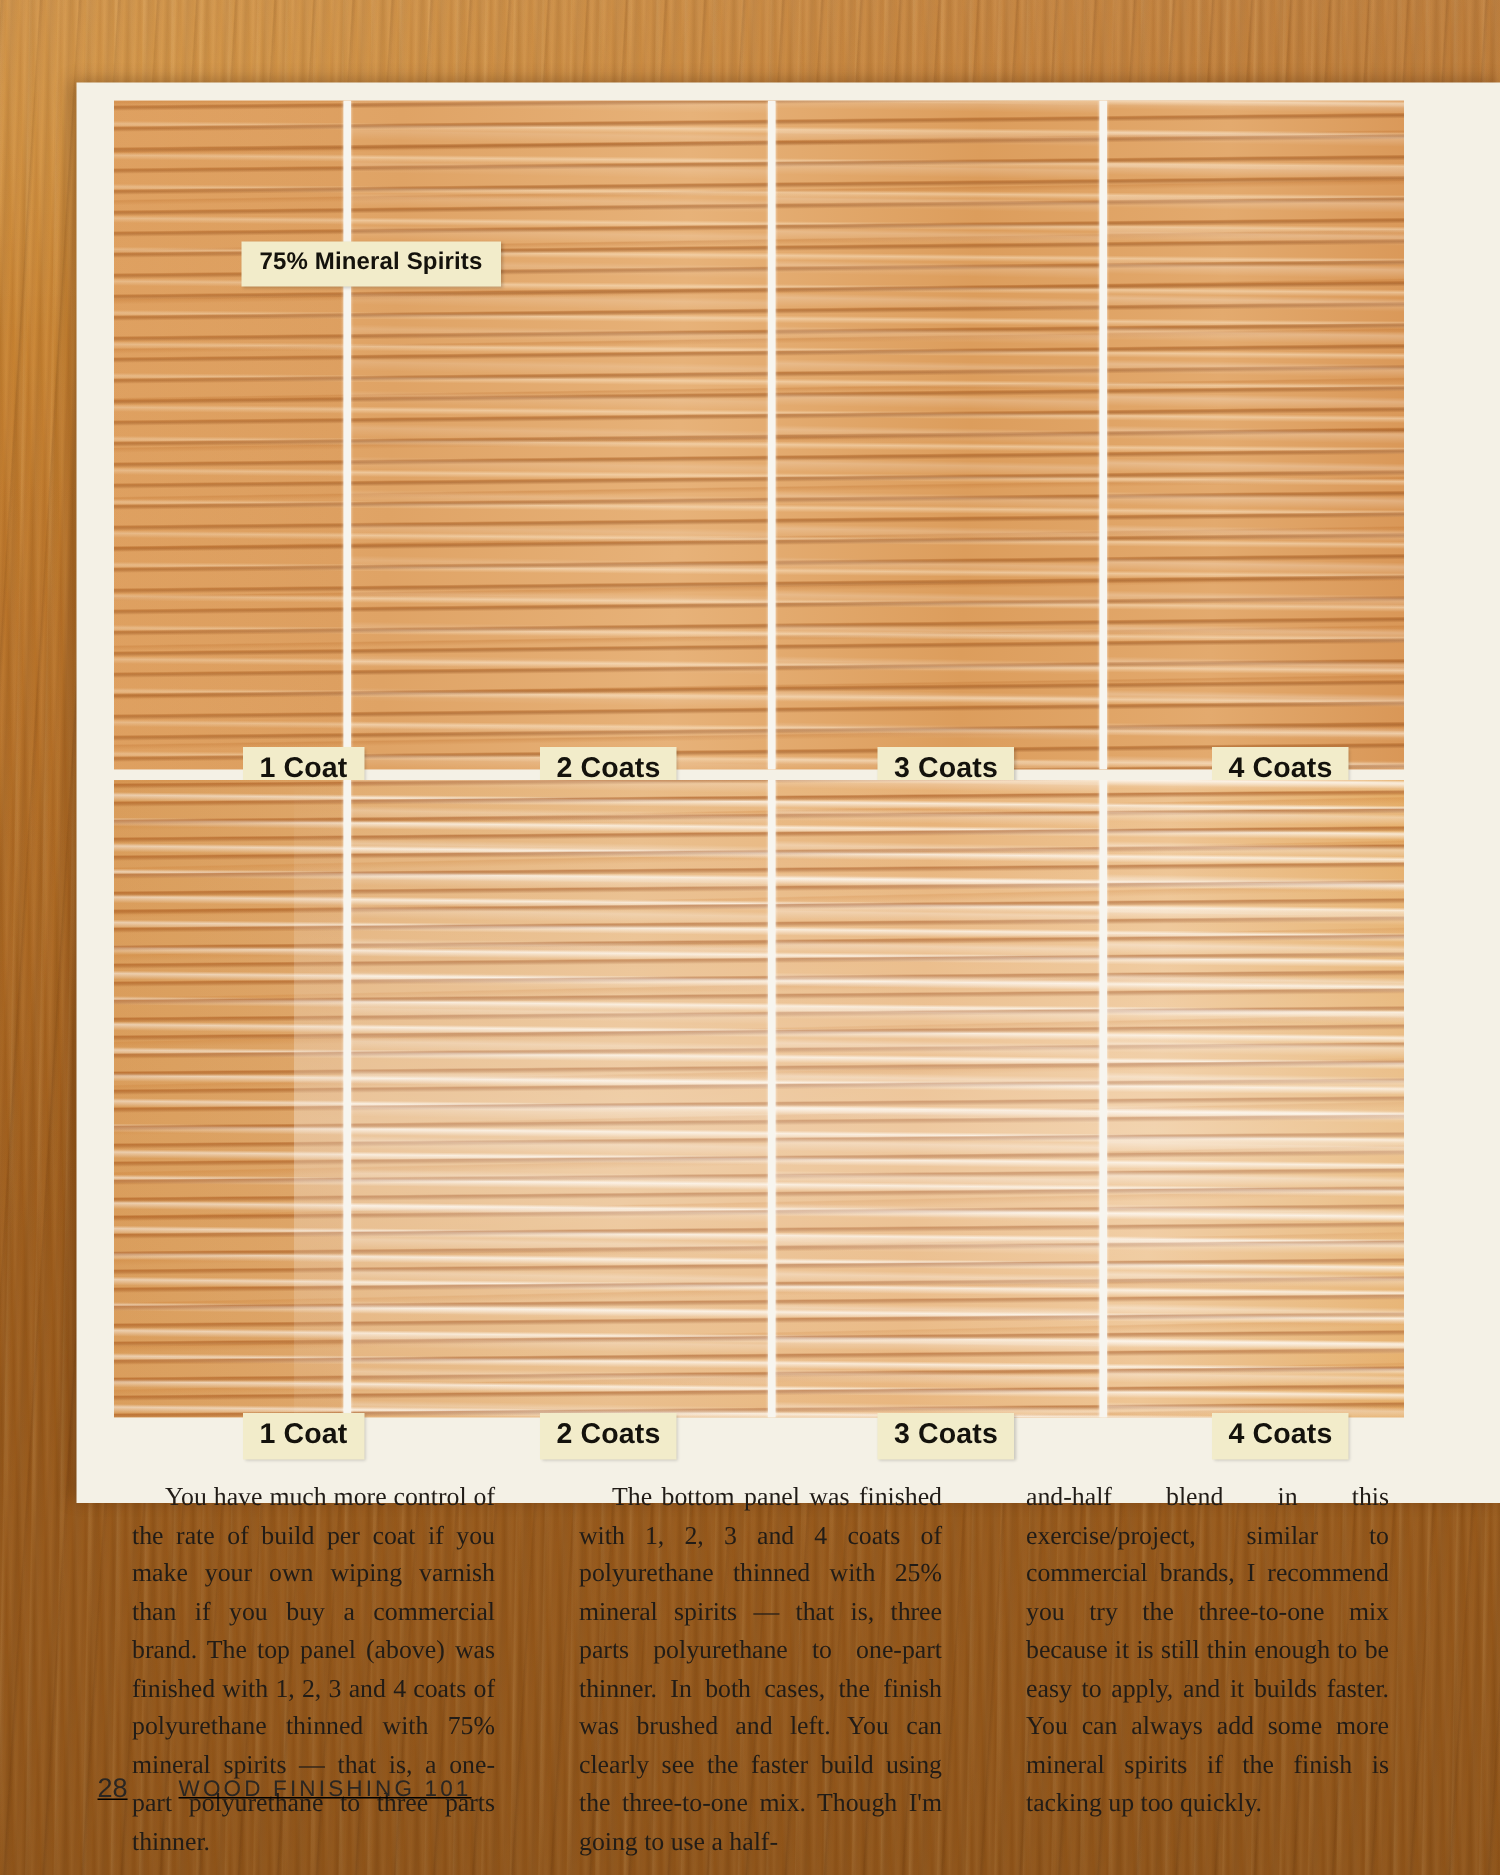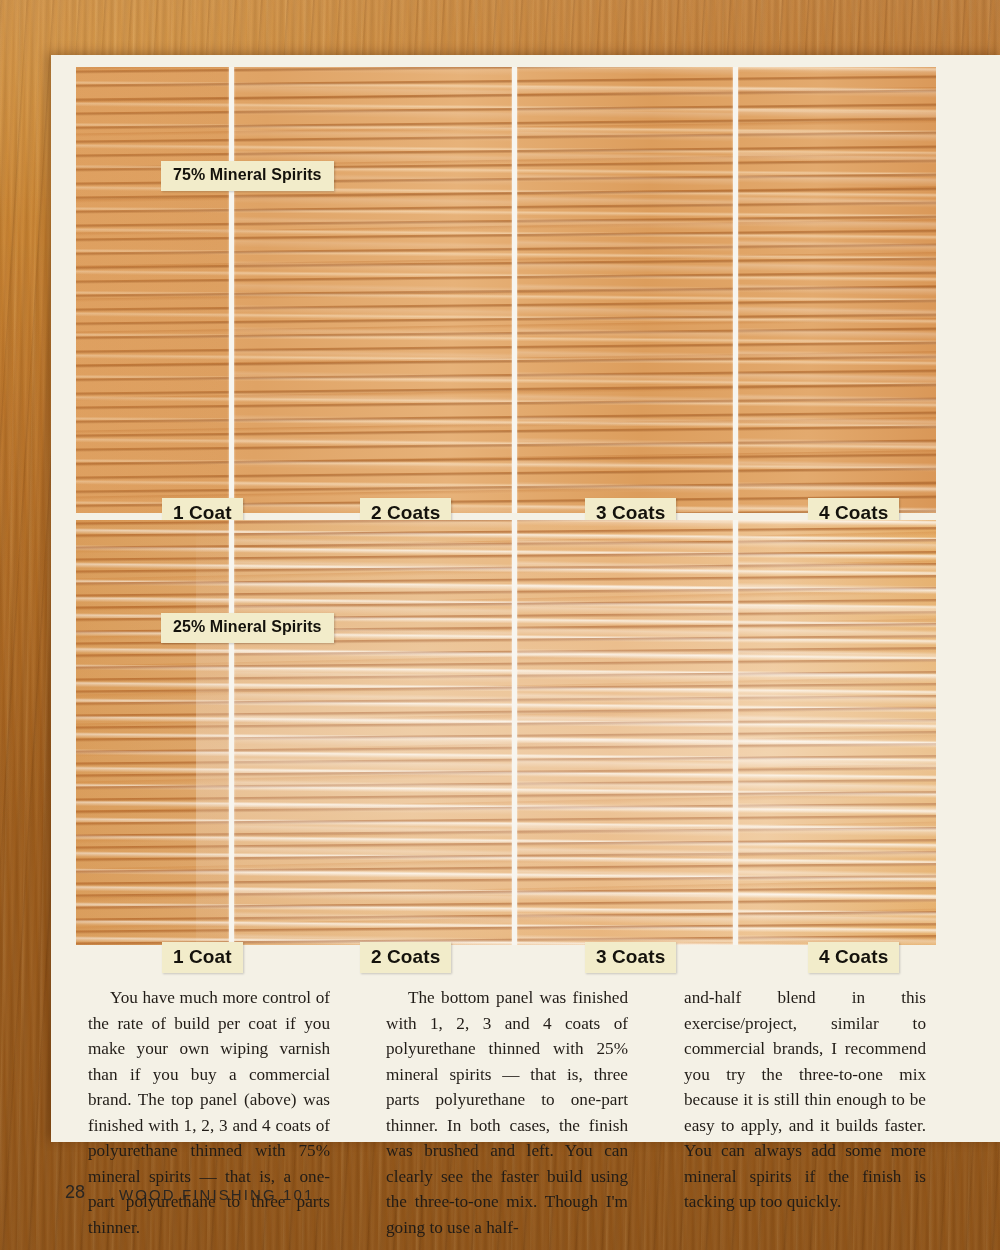--- a/index.html
+++ b/index.html
@@ -51,21 +51,21 @@
     opacity: .85;
     pointer-events: none;
   }
 
   
   #page {
     position: absolute;
     left: 51px;
     top: 55px;
     width: 949px;
-    height: 1087px;
+    height: 947px;
     background: #f4f1e6;
     background-image:
       linear-gradient(90deg, rgba(190,175,140,0.28) 0px, rgba(190,175,140,0.06) 10px, rgba(255,255,255,0) 34px),
       linear-gradient(180deg, rgba(190,175,140,0.18) 0px, rgba(255,255,255,0) 22px),
       linear-gradient(135deg, #f6f3e9 0%, #f2efe3 55%, #eeead d 100%);
     box-shadow: -3px -2px 10px rgba(60,25,0,0.35);
   }
 
   
   .photo {
@@ -188,22 +188,23 @@
   }
   .col p { margin: 12px; }
   .col p.indent { text-indent: 22px; }
 
   
   #footer {
     position: absolute;
     left: 14px;
     top: 1127px;
     display: flex;
-    align-items: flex-end;
+    align-items: center;
     gap: 34px;
+    text-decoration: underline;
   }
   #folio {
     font-family: "Liberation Sans", sans-serif;
     font-size: 18px;
     color: #2a2622;
     font-weight: normal;
   }
   #runhead {
     font-family: "Liberation Sans", sans-serif;
     font-size: 15px;
@@ -245,21 +246,20 @@
     <div class="sheen" style="left:158px; width:278px; opacity:.62;"></div>
     <div class="sheen" style="left:441px; width:216px; opacity:.80;"></div>
     <div class="sheen" style="left:662px; width:198px; opacity:.95;"></div>
     <div class="darkwash" style="left:120px; right:0; background:linear-gradient(180deg, rgba(255,255,255,0.00) 0%, rgba(255,255,255,0.22) 38%, rgba(255,255,255,0.30) 55%, rgba(255,255,255,0.05) 100%);"></div>
 
     <div class="divider" style="left:153px;"></div>
     <div class="divider" style="left:436px;"></div>
     <div class="divider" style="left:657px;"></div>
   </div>
 
-  <div class="tag big" style="left:110px; top:558px;">25% Mineral Spirits</div>
 
   <div class="tag" style="left:111px; top:887px;">1 Coat</div>
   <div class="tag" style="left:309px; top:887px;">2 Coats</div>
   <div class="tag" style="left:534px; top:887px;">3 Coats</div>
   <div class="tag" style="left:757px; top:887px;">4 Coats</div>
 
   <div id="columns">
     <div class="col">
       <p class="indent">You have much more control of the rate of build per coat if you make your own wiping varnish than if you buy a commercial brand. The top panel (above) was finished with 1, 2, 3 and 4 coats of polyurethane thinned with 75% mineral spirits — that is, a one-part polyurethane to three parts thinner.</p>
     </div>

